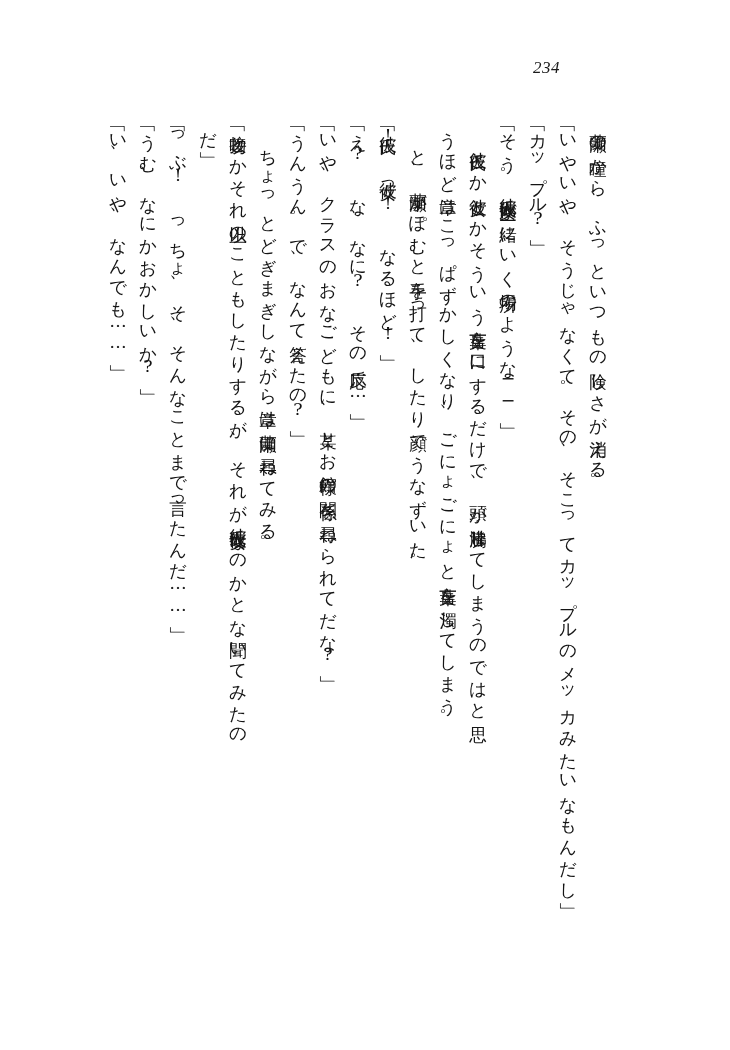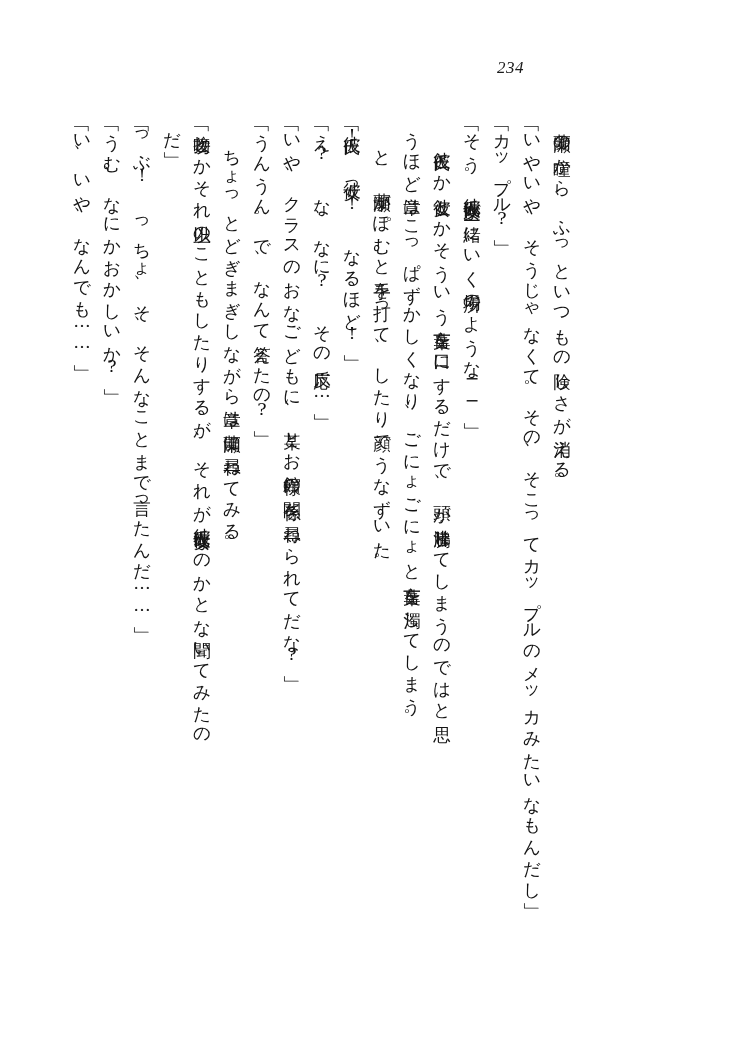--- a/index.html
+++ b/index.html
@@ -14,20 +14,21 @@
     color: #111111;
     position: relative;
     overflow: hidden;
   }
   .page {
     position: absolute;
     inset: 0;
     width: 656px;
     height: 1050px;
     background: #ffffff;
+    padding-left: 36px;
   }
   .page-number {
     position: absolute;
     top: 58px;
     right: 132px;
     font-size: 17px;
     font-style: italic;
     font-family: "Liberation Serif", "DejaVu Serif", serif;
     color: #1a1a1a;
     letter-spacing: 0.5px;

